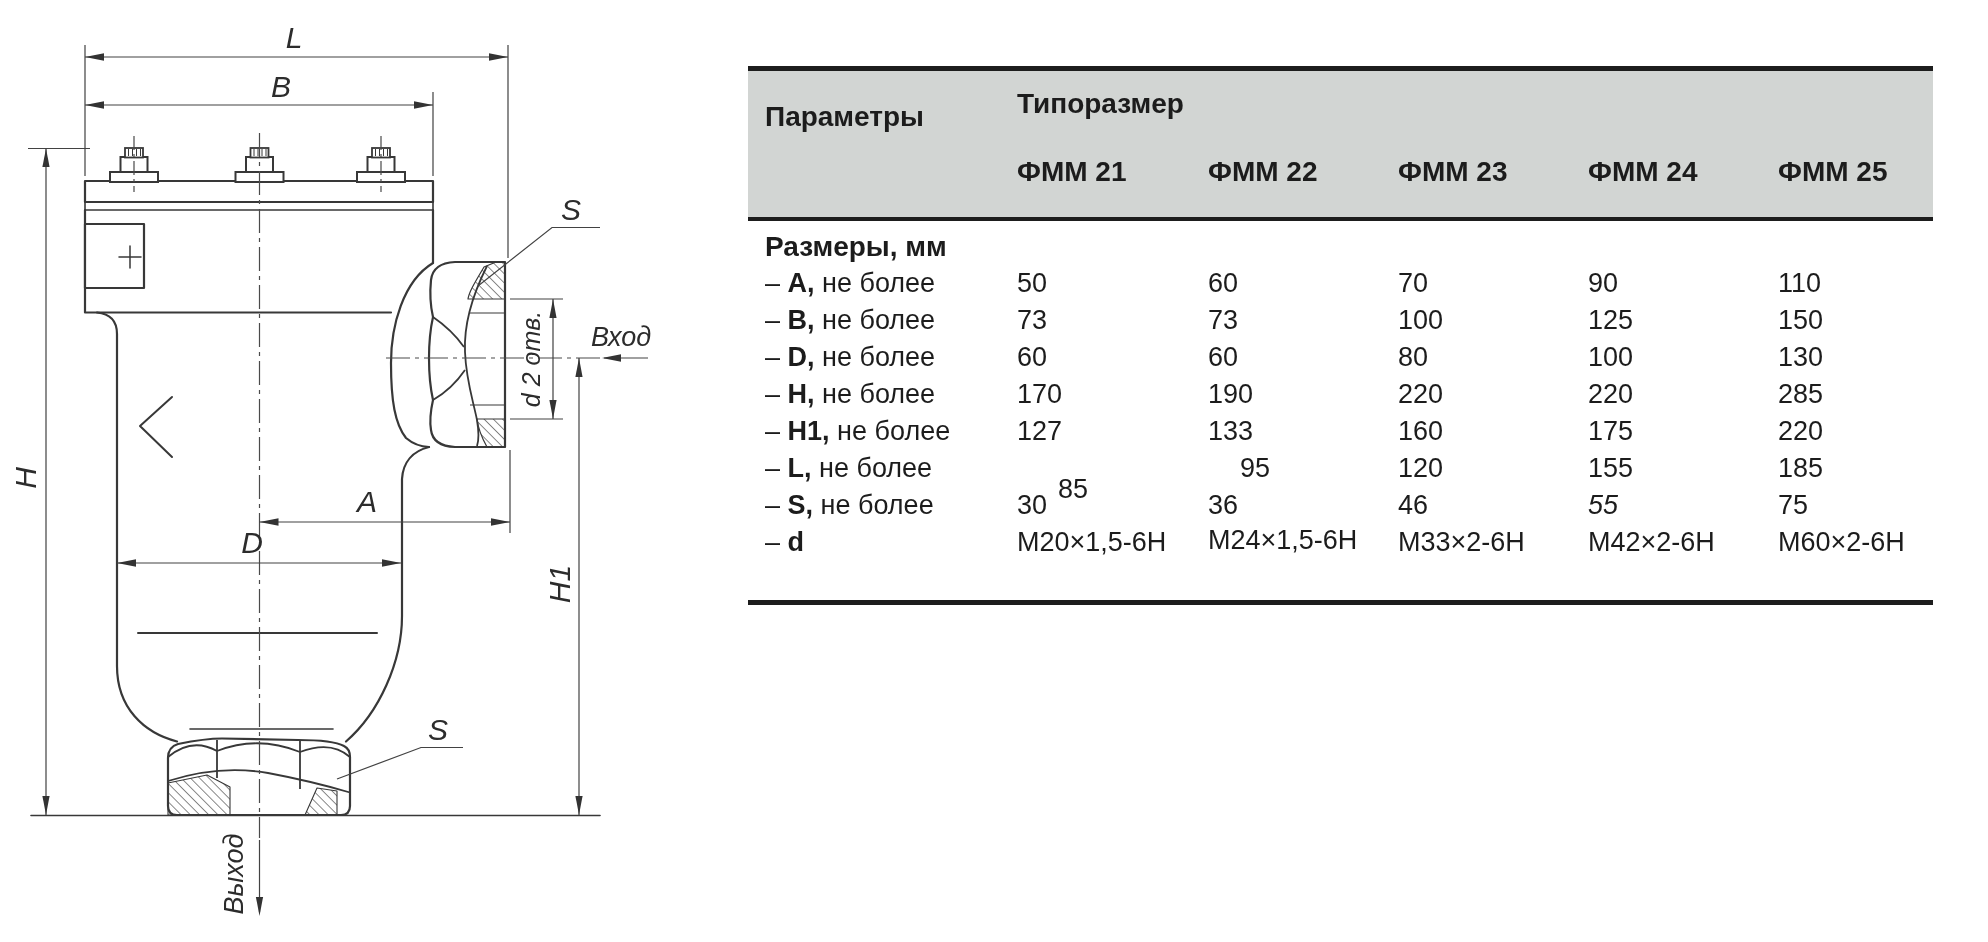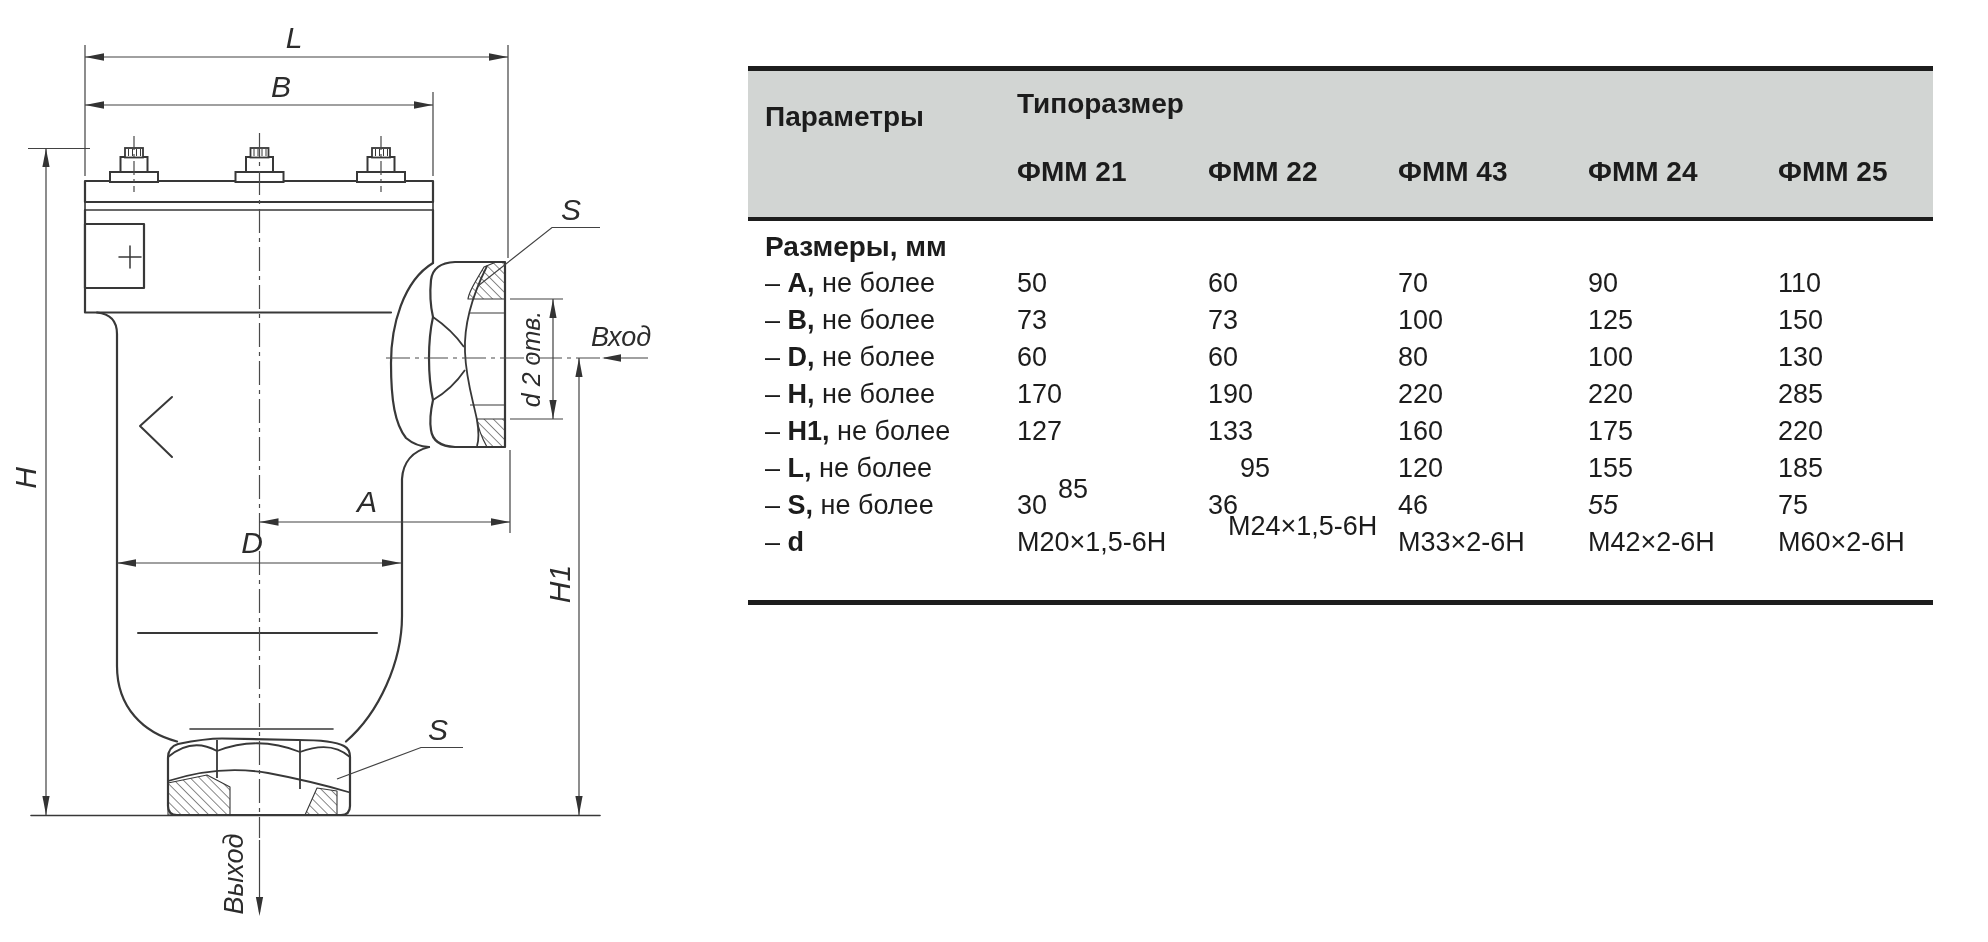--- a/index.html
+++ b/index.html
@@ -165,21 +165,21 @@
   <div class="spec-table">
     <div class="rule top"></div>
     <div class="band"></div>
     <div class="rule mid"></div>
 
     <div class="cell hdr col-0" style="top:102px;">Параметры</div>
     <div class="cell hdr mcol-0" style="top:89px;">Типоразмер</div>
     <div id="model-headers">
         <div class="cell hdr mcol-0" style="top: 157px;">ФММ 21</div>
         <div class="cell hdr mcol-1" style="top: 157px;">ФММ 22</div>
-        <div class="cell hdr mcol-2" style="top: 157px;">ФММ 43</div>
+        <div class="cell hdr mcol-2" style="top: 157px;">ФММ 23</div>
         <div class="cell hdr mcol-3" style="top: 157px;">ФММ 24</div>
         <div class="cell hdr mcol-4" style="top: 157px;">ФММ 25</div>
       </div>
 
     <div class="section-row" style="top:231px;">Размеры, мм</div>
     <div id="table-rows">
         <div class="cell col-0" style="top: 268px;"><span>– </span><b>A,</b><span> не более</span></div>
         <div class="cell mcol-0" style="top: 268px;">50</div>
         <div class="cell mcol-1" style="top: 268px;">60</div>
         <div class="cell mcol-2" style="top: 268px;">70</div>
@@ -216,21 +216,21 @@
         <div class="cell mcol-3" style="top: 453px;">155</div>
         <div class="cell mcol-4" style="top: 453px;">185</div>
         <div class="cell col-0" style="top: 490px;"><span>– </span><b>S,</b><span> не более</span></div>
         <div class="cell mcol-0" style="top: 490px;">30</div>
         <div class="cell mcol-1" style="top: 490px;">36</div>
         <div class="cell mcol-2" style="top: 490px;">46</div>
         <div class="cell mcol-3" style="top: 490px; font-style: italic;">55</div>
         <div class="cell mcol-4" style="top: 490px;">75</div>
         <div class="cell col-0" style="top: 527px;"><span>– </span><b>d</b><span></span></div>
         <div class="cell mcol-0" style="top: 527px;">M20×1,5-6H</div>
-        <div class="cell mcol-1" style="top: 511px; margin-left: 20px;">M24×1,5-6H</div>
+        <div class="cell mcol-1" style="top: 525px;">M24×1,5-6H</div>
         <div class="cell mcol-2" style="top: 527px;">M33×2-6H</div>
         <div class="cell mcol-3" style="top: 527px;">M42×2-6H</div>
         <div class="cell mcol-4" style="top: 527px;">M60×2-6H</div>
       </div>
 
     <div class="rule bottom"></div>
   </div>
 </div>
 
 </body></html>

